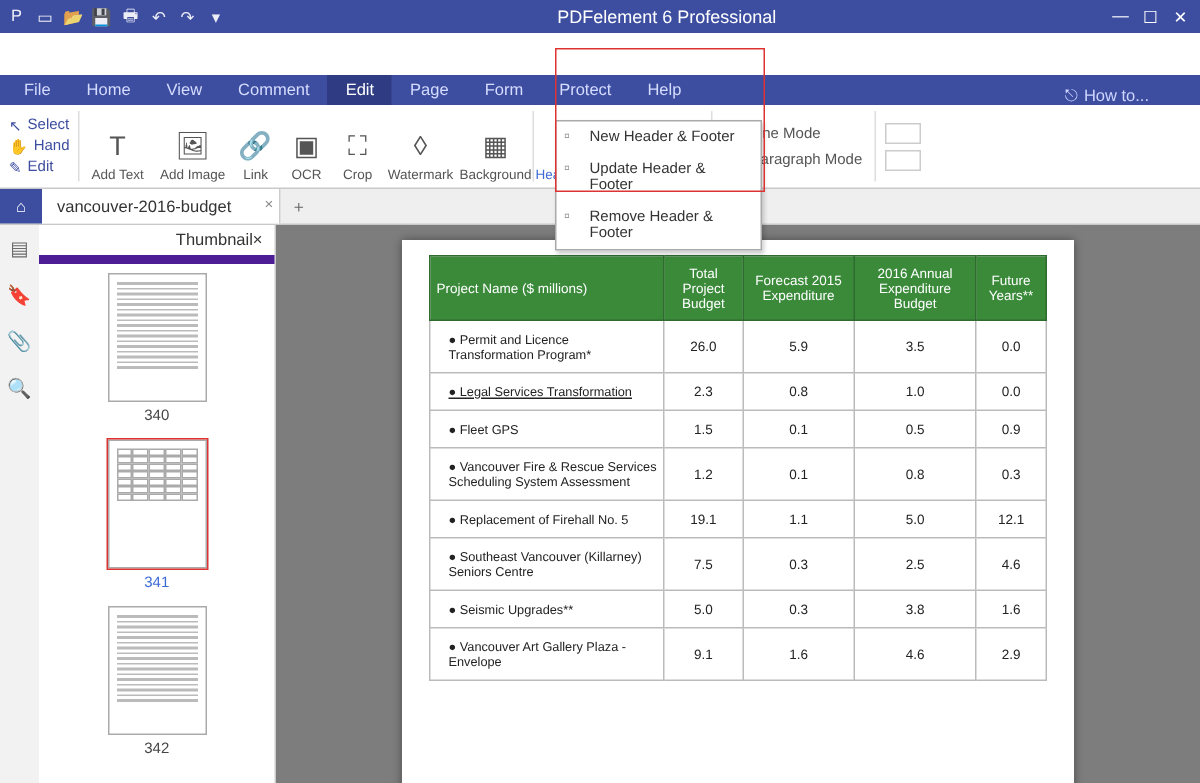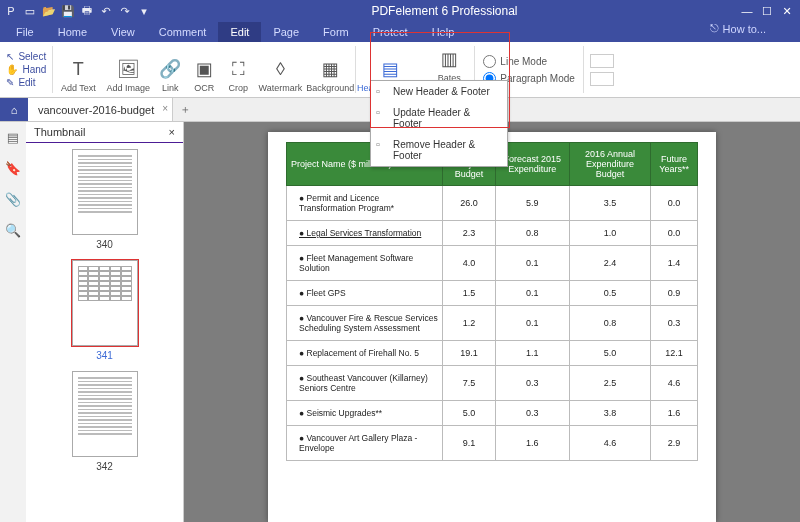--- a/index.html
+++ b/index.html
@@ -3,21 +3,21 @@
 <meta charset="utf-8">
 <style>
   * { box-sizing: border-box; margin: 0; padding: 0; }
   body { font-family: "Segoe UI", Arial, sans-serif; font-size: 11px; color: #333; width: 800px; height: 522px; overflow: hidden; background: #fff; }
   .titlebar { height: 22px; background: #3d4ea0; color: #fff; display: flex; align-items: center; padding: 0 4px; }
   .titlebar .qat { display:flex; gap:5px; align-items:center; }
   .titlebar .qat span { width:14px; height:14px; display:flex; align-items:center; justify-content:center; font-size:11px; opacity:.9;}
   .titlebar .title { flex:1; text-align:center; font-size:12px; }
   .titlebar .winbtns { display:flex; gap:2px; }
   .titlebar .winbtns span { width:18px; height:16px; display:flex; align-items:center; justify-content:center; }
-  .menubar { height:20px; background:#3d4ea0; color:#d5dcff; display:flex; align-items:flex-start; padding:0 4px; gap:0; }
+  .menubar { height:20px; background:#3d4ea0; color:#d5dcff; display:flex; align-items:flex-end; padding:0 4px; gap:0;margin-top:28px; }
   .menubar .tab { padding:0 12px; height:20px; line-height:20px; cursor:pointer; }
   .menubar .tab.active { background:#2f3c84; color:#fff; }
   .menubar .howto { margin-left:auto; padding-right:30px; color:#cfd6ff; font-size:11px; display:flex; gap:4px; align-items:center;}
   .ribbon { height:56px; background:#fff; border-bottom:1px solid #c9c9c9; display:flex; align-items:stretch; }
   .ribbon .sep { width:1px; background:#ddd; margin:4px 0; }
   .ribbon .grp-vert { display:flex; flex-direction:column; align-items:flex-start; justify-content:center; gap:2px; padding:0 6px; font-size:10px;}
   .ribbon .grp-vert div{ display:flex; gap:4px; align-items:center; color:#3d4ea0;}
   .ribbon .big { display:flex; flex-direction:column; align-items:center; justify-content:flex-end; width:50px; gap:3px; height:100%; padding-bottom:4px; color:#555; font-size:9px; cursor:pointer;}
   .ribbon .big.active{ color:#3d6bd6; }
   .ribbon .ico { width:22px; height:22px; display:flex; align-items:center; justify-content:center; font-size:18px; color:#555;}
@@ -25,28 +25,28 @@
   .ribbon .radios{display:flex;flex-direction:column; justify-content:center; gap:4px; padding:0 8px; font-size:10px; color:#555;}
   .ribbon .radios label{display:flex; gap:4px; align-items:center;}
   .ribbon .view-opts{display:flex; flex-direction:column; justify-content:center; gap:4px; padding:0 6px; color:#888;}
   .ribbon .view-opts div{width:24px;height:14px;border:1px solid #ccc;}
   .dropdown{ position:absolute; left:370px; top:80px; width:138px; background:#fff; border:1px solid #aaa; box-shadow:1px 2px 3px rgba(0,0,0,.2); z-index:20; font-size:10px;}
   .dropdown div{ padding:5px 6px 5px 22px; position:relative; cursor:pointer; color:#333;}
   .dropdown div::before{content:"▫"; position:absolute; left:5px; top:4px; color:#888; font-size:11px;}
   .redbox1{position:absolute; left:370px; top:32px; width:140px; height:96px; border:1.5px solid #d33; z-index:25; pointer-events:none;}
   .tabstrip{ height:24px; background:#efefef; display:flex; align-items:stretch; border-bottom:1px solid #c9c9c9;}
   .tabstrip .home{width:28px; background:#3d4ea0; color:#fff; display:flex; align-items:center; justify-content:center;}
-  .tabstrip .doc-tab{background:#fff; padding:0 18px 0 10px; display:flex; align-items:center; gap:8px; border-right:1px solid #ccc; position:relative; font-size:11px;}
+  .tabstrip .doc-tab{background:#fff; padding:0 32px 0 10px; display:flex; align-items:center; gap:8px; border-right:1px solid #ccc; position:relative; font-size:11px;}
   .tabstrip .doc-tab .x{position:absolute; right:4px; top:5px; font-size:10px; color:#888;}
   .tabstrip .plus{width:24px; display:flex; align-items:center; justify-content:center; color:#666;}
   .work { position:relative; display:flex; height:400px; }
   .iconbar { width:26px; background:#f2f2f2; display:flex; flex-direction:column; align-items:center; gap:16px; padding-top:8px;}
   .iconbar span{font-size:13px; color:#6b6b6b; cursor:pointer;}
   .thumbpanel{ width:158px; border-right:1px solid #ccc; display:flex; flex-direction:column;}
-  .thumbpanel .hd{display:flex; justify-content:space-between; align-items:center; padding:4px 8px; font-size:11px; border-bottom:1px solid #4c1d95;}
+  .thumbpanel .hd{display:flex; justify-content:flex-end; align-items:center; padding:4px 8px; font-size:11px; border-bottom:6px solid #4c1d95;}
   .thumbs{flex:1; overflow:hidden; padding:6px 0; display:flex; flex-direction:column; align-items:center; gap:10px;}
   .thumb{display:flex; flex-direction:column; align-items:center; gap:4px;}
   .pg{width:66px; height:86px; background:#fff; border:1px solid #aaa; position:relative; overflow:hidden;}
   .pg.sel{outline:1.5px solid #d33;}
   .pg .lines{position:absolute; left:5px; right:5px; top:5px;}
   .pg .lines i{display:block;height:1.5px;background:#bbb;margin-bottom:2px;}
   .pg .tbl{position:absolute; left:5px; right:5px; top:5px; height:50px; display:grid; grid-template-columns:repeat(5,1fr); grid-auto-rows:5px; gap:0;}
   .pg .tbl b{border:0.5px solid #aaa; display:block;}
   .thumb .num{font-size:10px; color:#444;}
   .thumb .num.sel{color:#3d6bd6;}
@@ -317,27 +317,20 @@
               <td class="num">0.0</td>
             </tr>
             <tr>
               <td class="name" style="padding-left: 12px; text-decoration: underline;">● Legal Services Transformation</td>
               <td class="num">2.3</td>
               <td class="num">0.8</td>
               <td class="num">1.0</td>
               <td class="num">0.0</td>
             </tr>
             <tr>
-              <td class="name" style="padding-left: 12px;">● Fleet Management Software Solution</td>
-              <td class="num">4.0</td>
-              <td class="num">0.1</td>
-              <td class="num">2.4</td>
-              <td class="num">1.4</td>
-            </tr>
-            <tr>
               <td class="name" style="padding-left: 12px;">● Fleet GPS</td>
               <td class="num">1.5</td>
               <td class="num">0.1</td>
               <td class="num">0.5</td>
               <td class="num">0.9</td>
             </tr>
             <tr>
               <td class="name" style="padding-left: 12px;">● Vancouver Fire &amp; Rescue Services Scheduling System Assessment</td>
               <td class="num">1.2</td>
               <td class="num">0.1</td>

